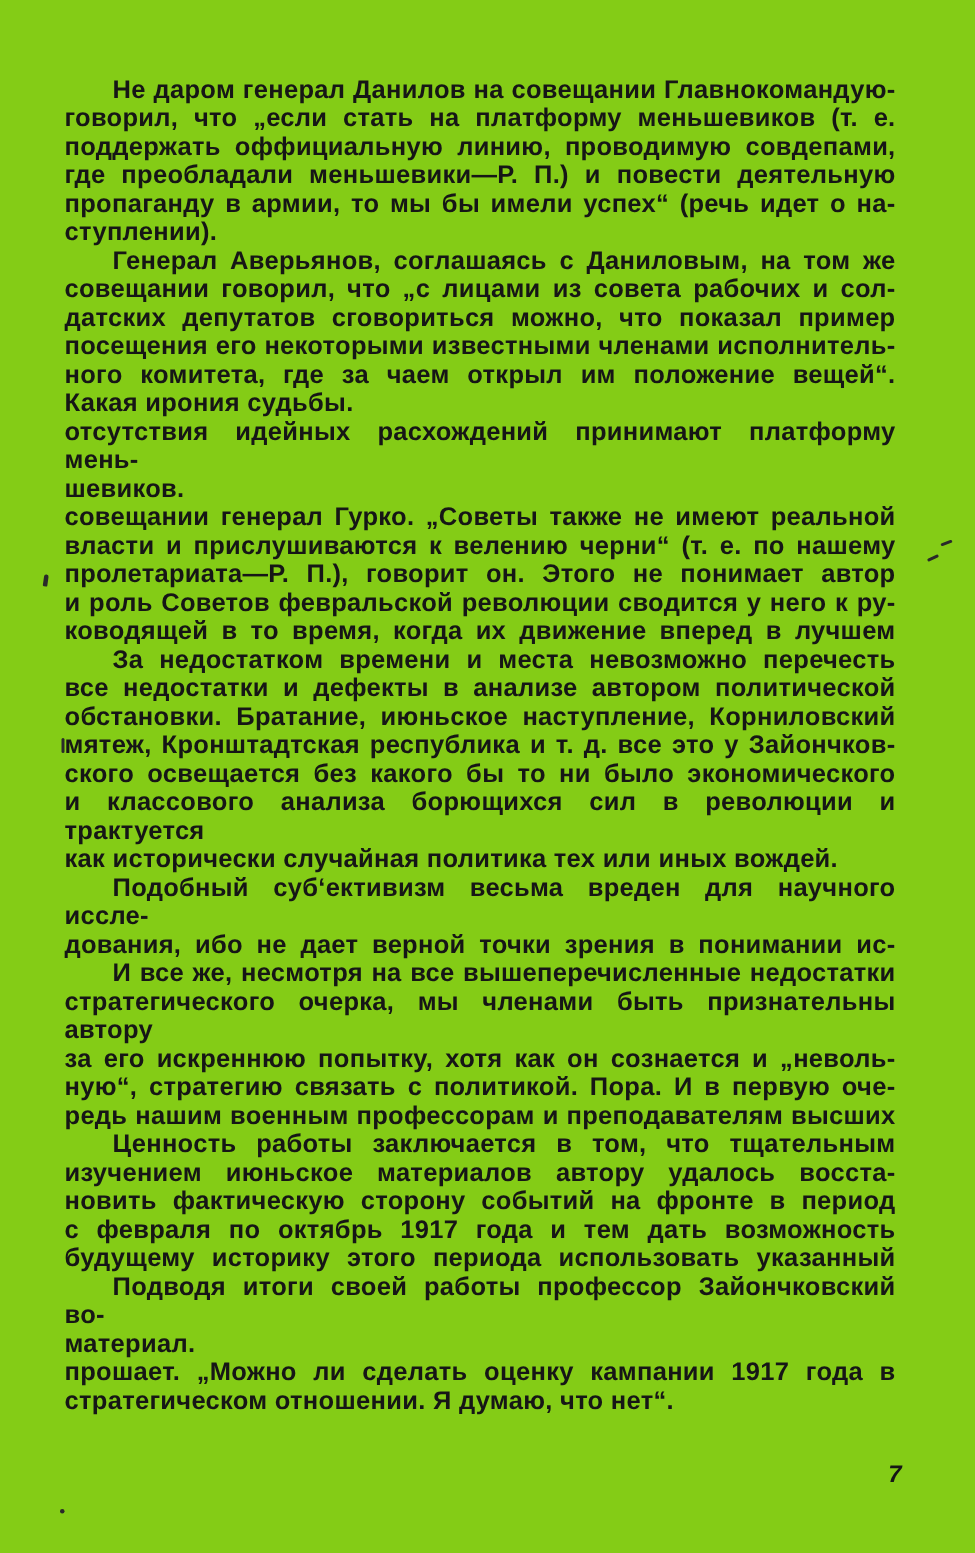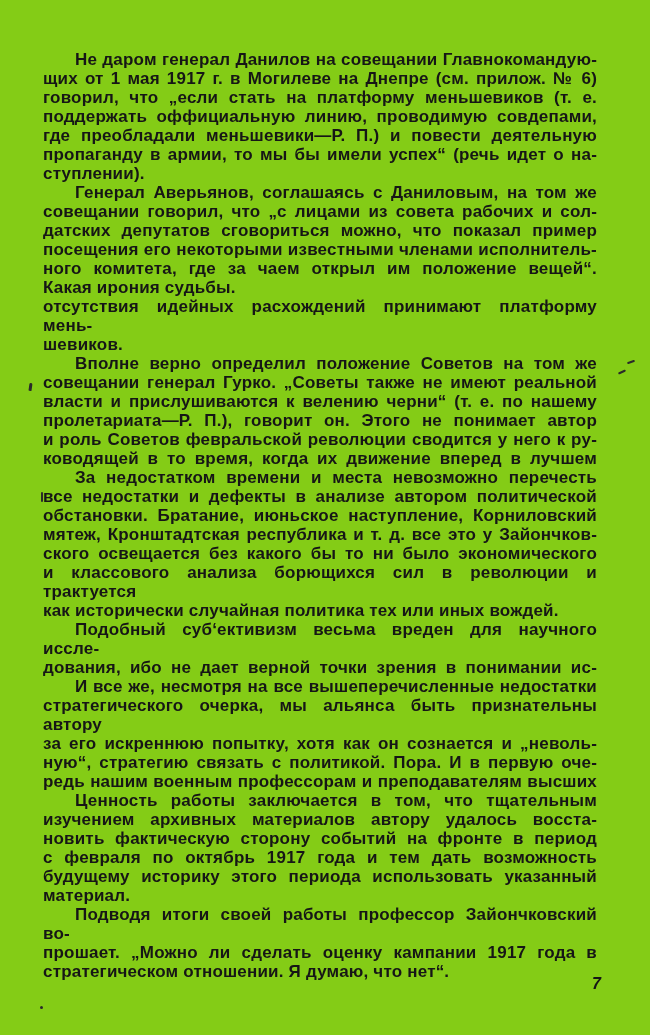--- a/index.html
+++ b/index.html
@@ -92,61 +92,59 @@
     border-radius: 1px;
     transform: rotate(-25deg);
   }
 </style>
 </head>
 <body>
 
 <div class="page">
   <div class="text-block">
       <div class="line first">Не даром генерал Данилов на совещании Главнокомандую-</div>
-      <div class="line">щих от 1 мая 1917 г. в Могилеве на Днепре (см. прилож. № 6)</div>
       <div class="line">говорил, что „если стать на платформу меньшевиков (т. е.</div>
       <div class="line">поддержать оффициальную линию, проводимую совдепами,</div>
       <div class="line">где преобладали меньшевики—Р. П.) и повести деятельную</div>
       <div class="line">пропаганду в армии, то мы бы имели успех“ (речь идет о на-</div>
       <div class="line last">ступлении).</div>
       <div class="line first">Генерал Аверьянов, соглашаясь с Даниловым, на том же</div>
       <div class="line">совещании говорил, что „с лицами из совета рабочих и сол-</div>
       <div class="line">датских депутатов сговориться можно, что показал пример</div>
       <div class="line">посещения его некоторыми известными членами исполнитель-</div>
       <div class="line">ного комитета, где за чаем открыл им положение вещей“.</div>
       <div class="line last">Какая ирония судьбы.</div>
       <div class="line">отсутствия идейных расхождений принимают платформу мень-</div>
       <div class="line last">шевиков.</div>
-      <div class="line first">Вполне верно определил положение Советов на том же</div>
       <div class="line">совещании генерал Гурко. „Советы также не имеют реальной</div>
       <div class="line">власти и прислушиваются к велению черни“ (т. е. по нашему</div>
       <div class="line">пролетариата—Р. П.), говорит он. Этого не понимает автор</div>
       <div class="line">и роль Советов февральской революции сводится у него к ру-</div>
       <div class="line">ководящей в то время, когда их движение вперед в лучшем</div>
       <div class="line first">За недостатком времени и места невозможно перечесть</div>
       <div class="line">все недостатки и дефекты в анализе автором политической</div>
       <div class="line">обстановки. Братание, июньское наступление, Корниловский</div>
       <div class="line">мятеж, Кронштадтская республика и т. д. все это у Зайончков-</div>
       <div class="line">ского освещается без какого бы то ни было экономического</div>
       <div class="line">и классового анализа борющихся сил в революции и трактуется</div>
       <div class="line last">как исторически случайная политика тех или иных вождей.</div>
       <div class="line first">Подобный суб‘ективизм весьма вреден для научного иссле-</div>
       <div class="line">дования, ибо не дает верной точки зрения в понимании ис-</div>
       <div class="line first">И все же, несмотря на все вышеперечисленные недостатки</div>
-      <div class="line">стратегического очерка, мы альянса быть признательны автору</div>
+      <div class="line">стратегического очерка, мы членами быть признательны автору</div>
       <div class="line">за его искреннюю попытку, хотя как он сознается и „неволь-</div>
       <div class="line">ную“, стратегию связать с политикой. Пора. И в первую оче-</div>
       <div class="line">редь нашим военным профессорам и преподавателям высших</div>
       <div class="line first">Ценность работы заключается в том, что тщательным</div>
-      <div class="line">изучением архивных материалов автору удалось восста-</div>
+      <div class="line">изучением июньское материалов автору удалось восста-</div>
       <div class="line">новить фактическую сторону событий на фронте в период</div>
       <div class="line">с февраля по октябрь 1917 года и тем дать возможность</div>
       <div class="line">будущему историку этого периода использовать указанный</div>
+      <div class="line first">Подводя итоги своей работы профессор Зайончковский во-</div>
       <div class="line last">материал.</div>
-      <div class="line first">Подводя итоги своей работы профессор Зайончковский во-</div>
       <div class="line">прошает. „Можно ли сделать оценку кампании 1917 года в</div>
       <div class="line last">стратегическом отношении. Я думаю, что нет“.</div>
     </div>
   <div class="page-number">7</div>
   <div class="artifact mark-quote"></div>
   <div class="artifact mark-tick"></div>
   <div class="artifact mark-dot"></div>
   <div class="artifact mark-diag-1"></div>
   <div class="artifact mark-diag-2"></div>
 </div>

